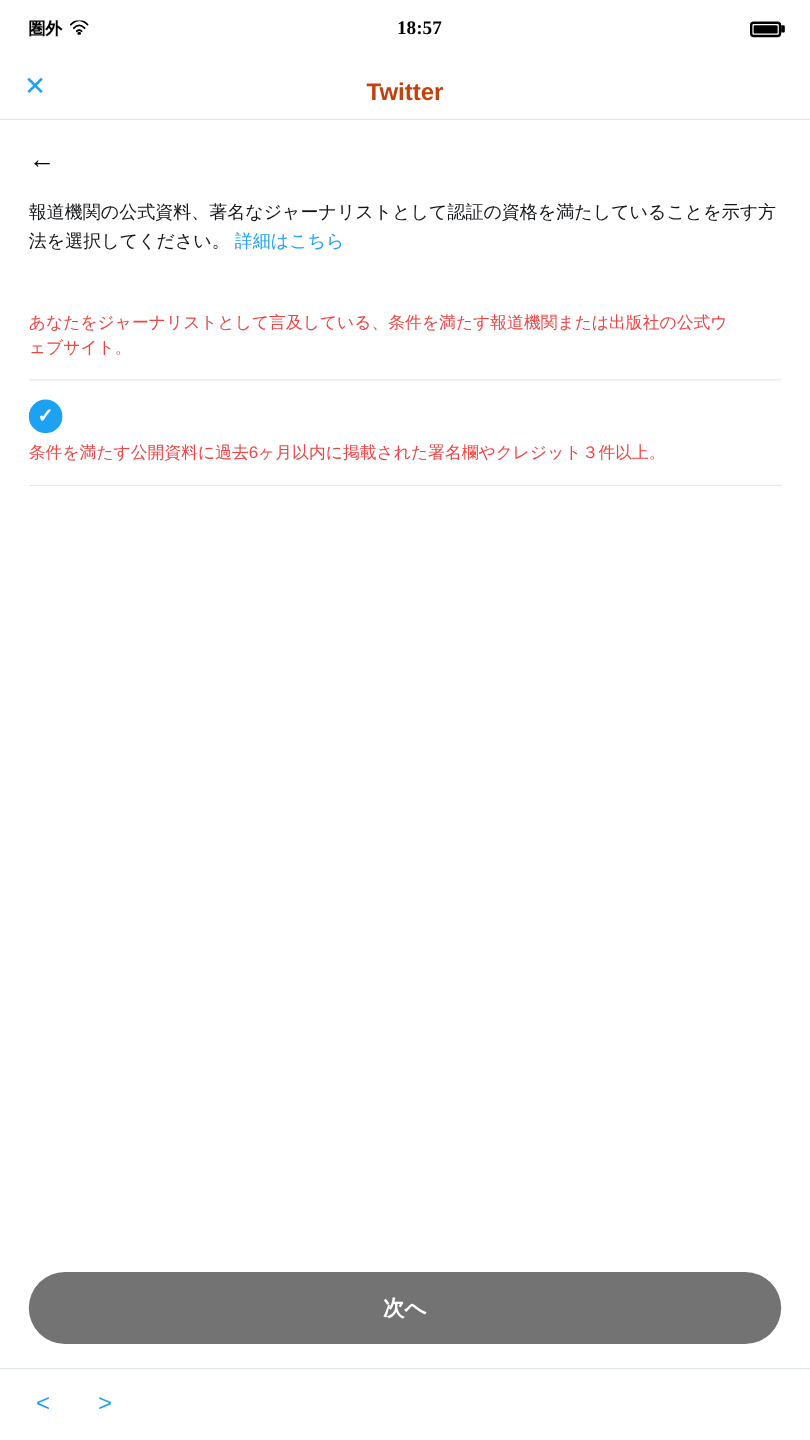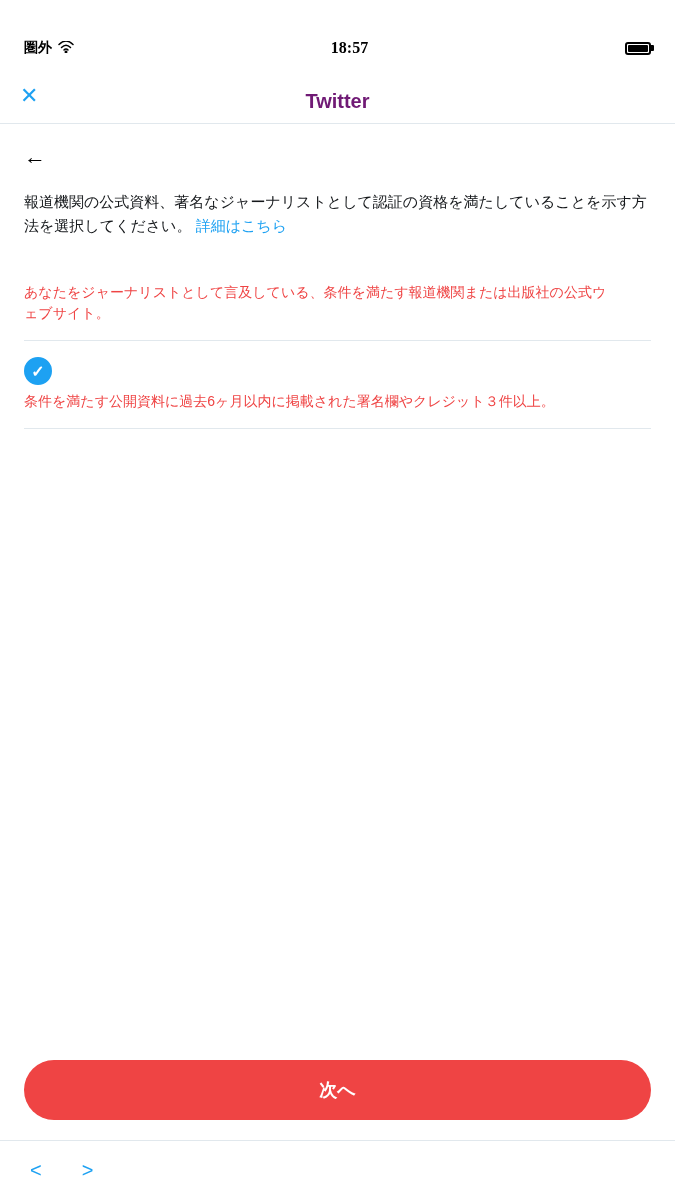--- a/index.html
+++ b/index.html
@@ -17,21 +17,20 @@
       overflow-x: hidden;
     }
 
     
     .status-bar {
       display: flex;
       align-items: center;
       justify-content: space-between;
       padding: 12px 24px 8px 24px;
       height: 44px;
-      margin-top: 24px;
     }
 
     .status-bar-left {
       font-size: 14px;
       font-weight: 600;
       color: #000;
       display: flex;
       align-items: center;
       gap: 6px;
     }
@@ -97,21 +96,21 @@
       color: #1da1f2;
       font-size: 22px;
       font-weight: 300;
       cursor: pointer;
       line-height: 1;
     }
 
     .nav-title {
       font-size: 20px;
       font-weight: 700;
-      color: #701a75;
+      color: #c2410c;
       margin-top: 12px;
     }
 
     
     .content {
       padding: 20px 24px;
     }
 
     .back-arrow {
       font-size: 22px;
@@ -196,21 +195,21 @@
     .bottom-area {
       position: absolute;
       bottom: 80px;
       left: 24px;
       right: 24px;
     }
 
     .next-button {
       width: 100%;
       padding: 18px;
-      background: #ef4444;
+      background: #737373;
       color: #fff;
       font-size: 18px;
       font-weight: 600;
       border: none;
       border-radius: 40px;
       cursor: pointer;
       text-align: center;
     }
 
     

